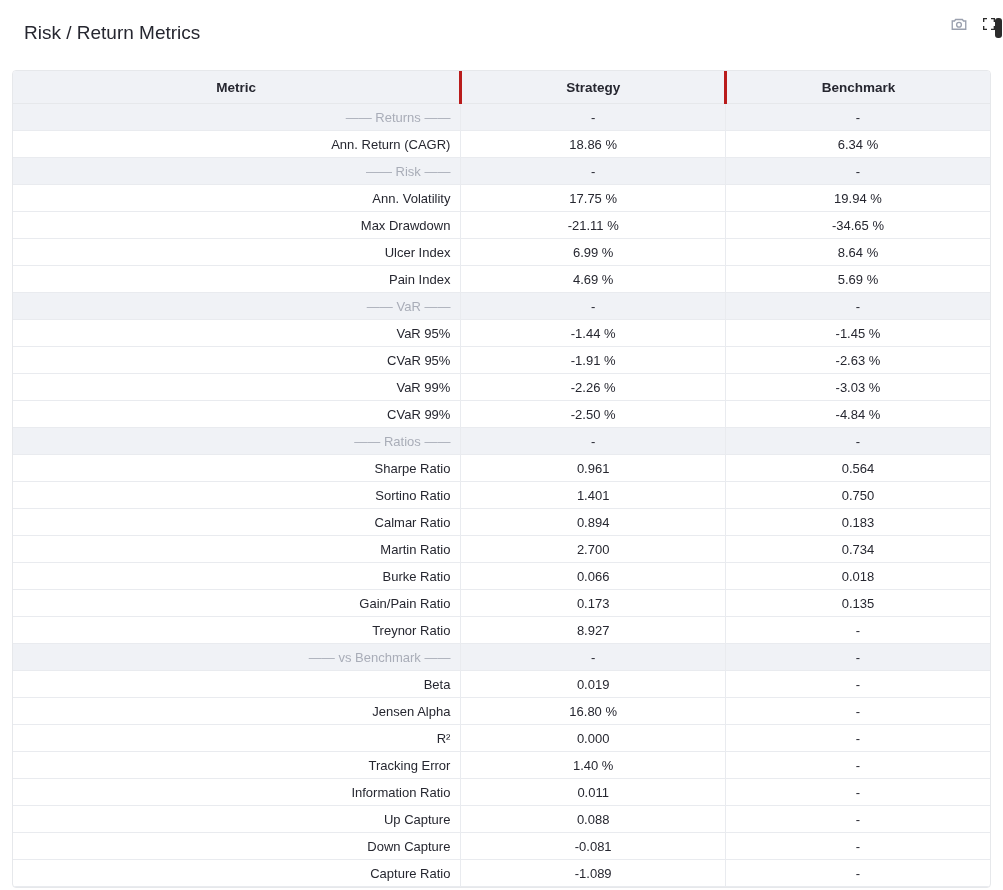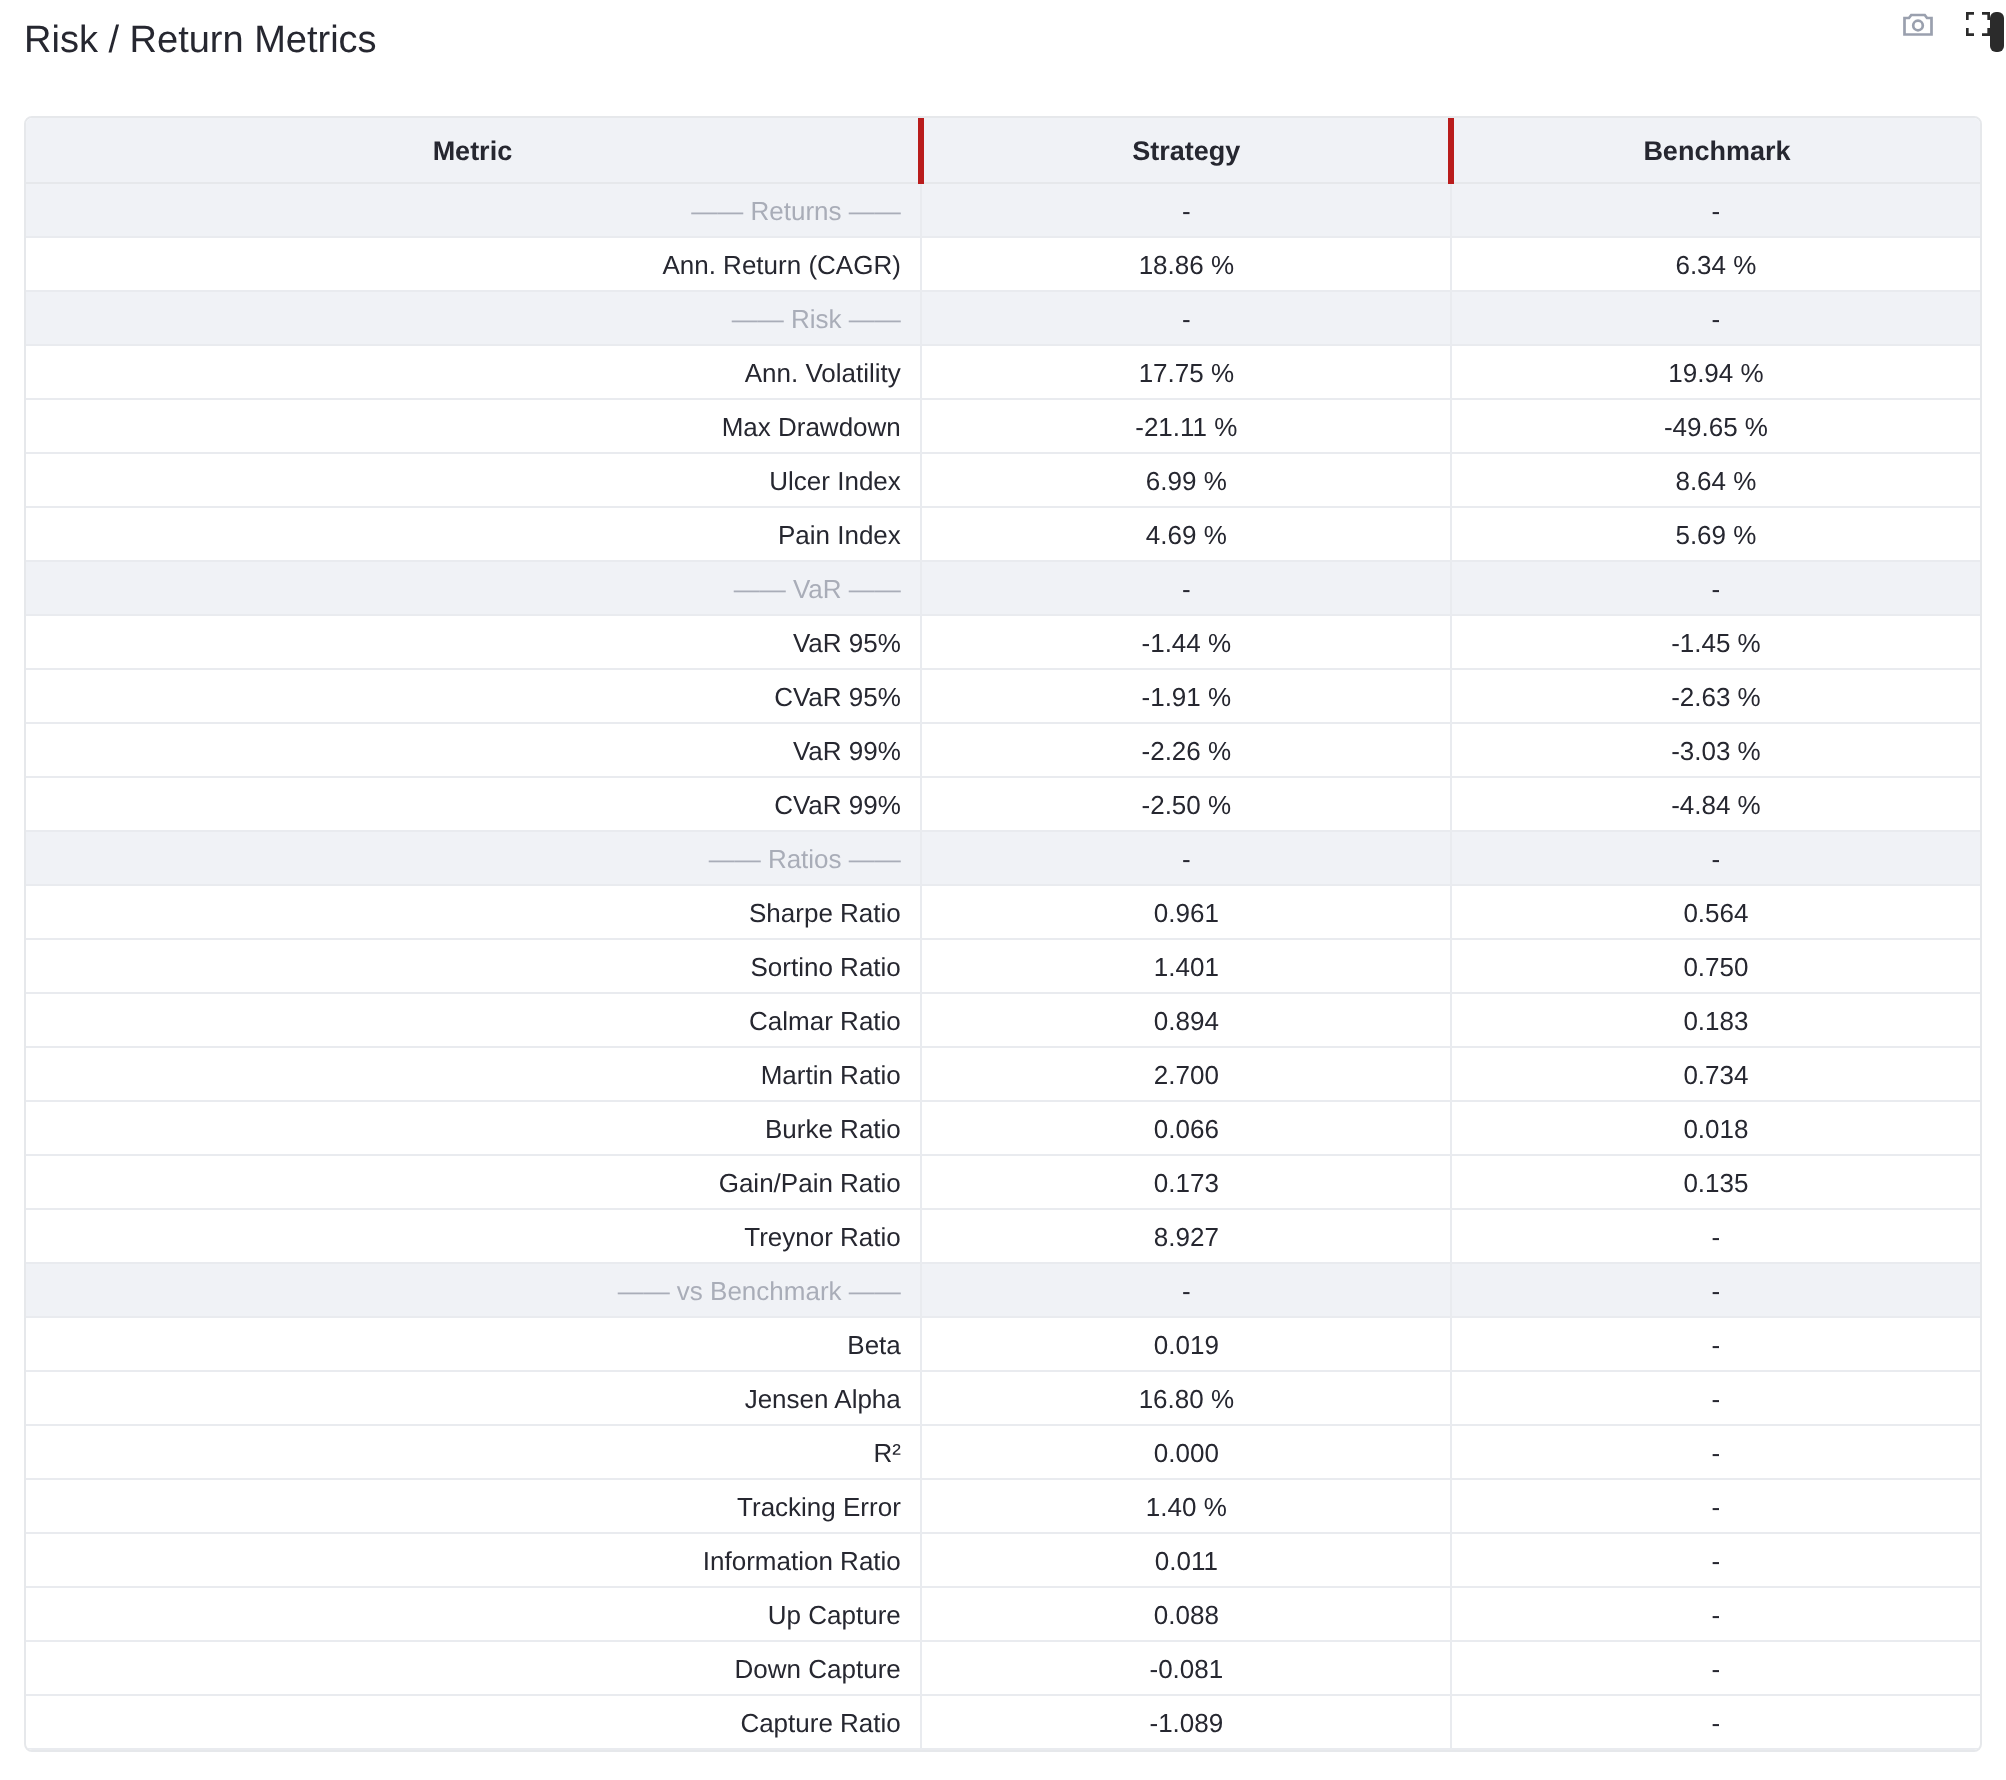--- a/index.html
+++ b/index.html
@@ -20,21 +20,21 @@
     width: 1003px;
     height: 890px;
     box-sizing: border-box;
     padding: 0;
   }
   .page-title {
     font-size: 19px;
     font-weight: 400;
     color: #262730;
     padding: 8px 0 0 12px;
-    margin: 0;
+    margin: 12px;
     line-height: 26px;
   }
   .toolbar {
     position: absolute;
     top: 2px;
     right: 4px;
     display: flex;
     align-items: center;
     gap: 10px;
   }
@@ -169,21 +169,21 @@
             <td class="val muted">-</td>
           </tr>
           <tr>
             <td class="metric-name">Ann. Volatility</td>
             <td class="val neutral">17.75 %</td>
             <td class="val neutral">19.94 %</td>
           </tr>
           <tr>
             <td class="metric-name">Max Drawdown</td>
             <td class="val neg">-21.11 %</td>
-            <td class="val neg">-49.65 %</td>
+            <td class="val neg">-34.65 %</td>
           </tr>
           <tr>
             <td class="metric-name">Ulcer Index</td>
             <td class="val neutral">6.99 %</td>
             <td class="val neutral">8.64 %</td>
           </tr>
           <tr>
             <td class="metric-name">Pain Index</td>
             <td class="val neutral">4.69 %</td>
             <td class="val neutral">5.69 %</td>

